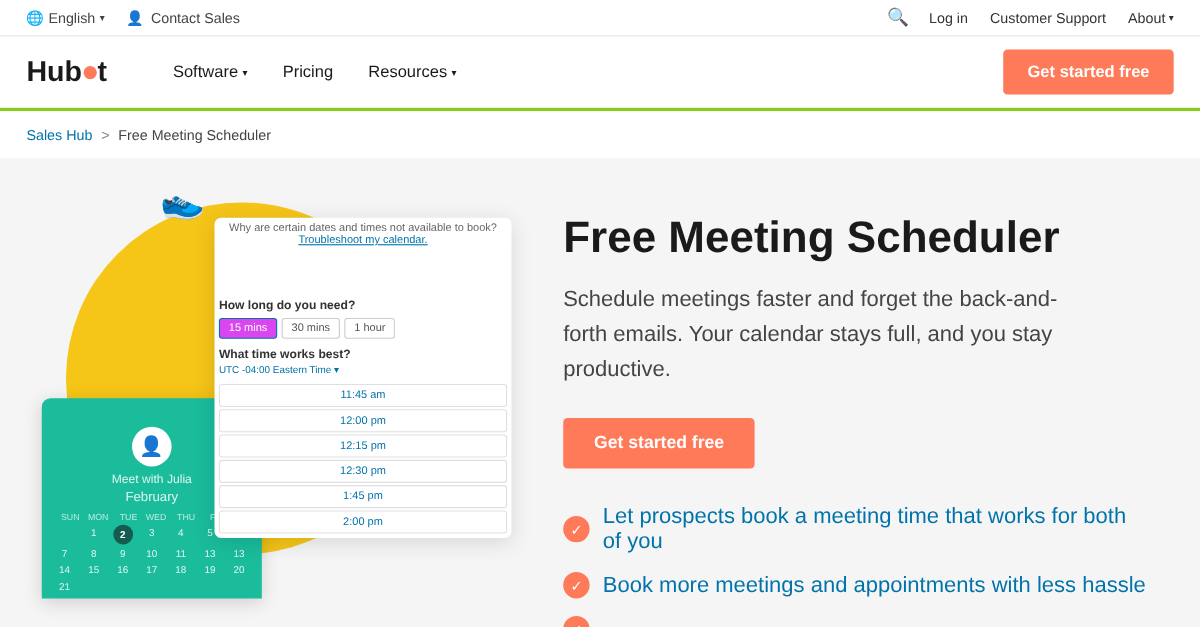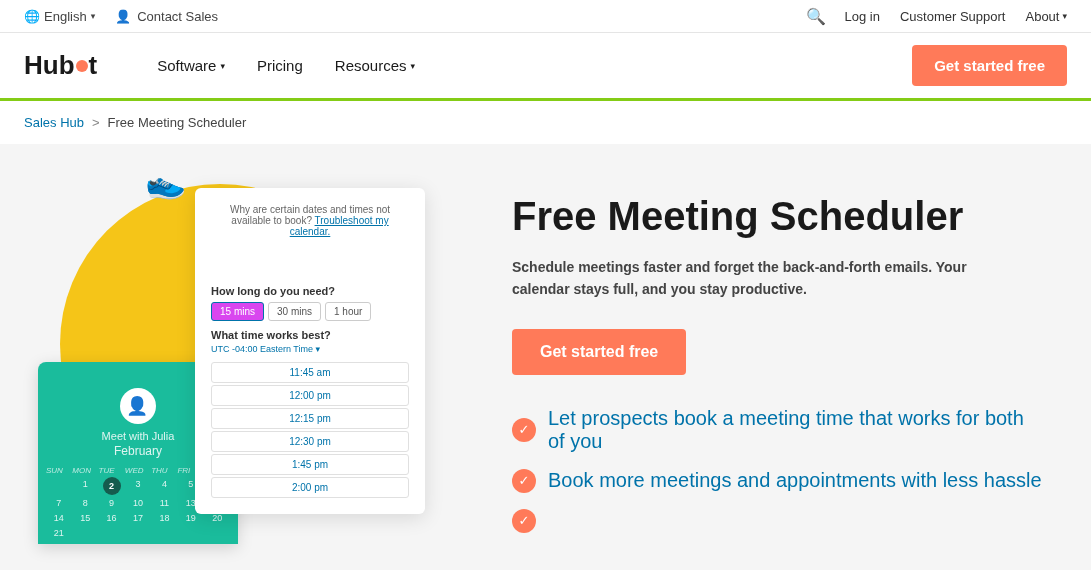--- a/index.html
+++ b/index.html
@@ -141,25 +141,24 @@
       margin: 6px auto;
       display: flex;
       align-items: center;
       justify-content: center;
       font-size: 18px;
     }
     .calendar-grid { padding: 4px 8px; }
     .cal-days-header {
       display: grid;
       grid-template-columns: repeat(7, 1fr);
-      text-align: left;
+      text-align: right;
       font-size: 8px;
       color: rgba(255,255,255,0.7);
       margin-bottom: 2px;
-      font-style: italic;
     }
     .cal-days {
       display: grid;
       grid-template-columns: repeat(7, 1fr);
       text-align: center;
       font-size: 9px;
       color: rgba(255,255,255,0.85);
       gap: 1px;
     }
     .cal-day { padding: 2px 0; }
@@ -174,27 +173,27 @@
       justify-content: center;
       font-weight: 700;
       color: #fff;
     }
     .cal-day.empty { opacity: 0; }
 
     
     .booking-panel {
       position: absolute;
       left: 195px;
-      top: 44px;
-      width: 230px;
+      top: 54px;
+      width: 270px;
       background: #fff;
       border-radius: 6px;
       box-shadow: 0 4px 20px rgba(0,0,0,0.12);
       z-index: 3;
-      padding: 16px;
+      padding: 4px;
       font-size: 11px;
     }
     .booking-why { font-size: 10px; color: #666; margin-bottom: 8px; text-align: center; }
     .booking-why a { color: #0073aa; text-decoration: underline; }
     .booking-label { font-size: 11px; font-weight: 600; color: #333; margin-bottom: 5px; margin-top: 48px; }
     .duration-options { display: flex; gap: 4px; margin-bottom: 8px; }
     .dur-btn {
       padding: 3px 8px;
       border: 1px solid #ccc;
       border-radius: 3px;
@@ -231,26 +230,25 @@
       padding: 48px 48px 48px 32px;
     }
     .hero-title {
       font-size: 40px;
       font-weight: 700;
       color: #1a1a1a;
       line-height: 1.2;
       margin-bottom: 16px;
     }
     .hero-subtitle {
-      font-size: 14px;
+      font-size: 20px;
       color: #444;
       line-height: 1.6;
       margin-bottom: 28px;
       max-width: 460px;
-      font-weight: bold;
     }
     .hero-cta {
       background: #ff7a59;
       color: #fff;
       border: none;
       padding: 14px 28px;
       border-radius: 4px;
       font-size: 16px;
       font-weight: 600;
       cursor: pointer;

